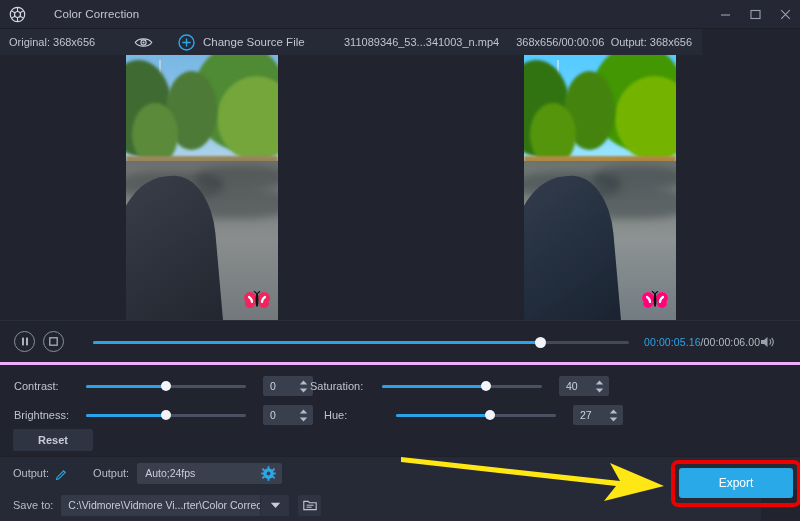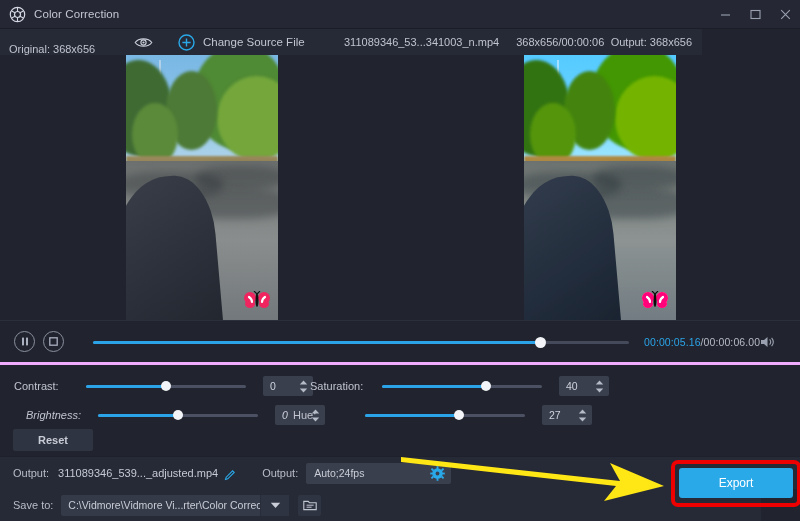--- a/index.html
+++ b/index.html
@@ -15,36 +15,37 @@
     background: #21242e;
     color: #c8cbd4;
   }
 
   
   .titlebar {
     position: absolute; left: 0; top: 0; width: 800px; height: 29px;
     background: #252834;
     display: flex; align-items: center;
     border-bottom: 1px solid #1b1e27;
+    gap: 20px;
   }
   .title-icon { width: 17px; height: 17px; margin-left: 9px; flex: none; }
   .title-text {
     margin-left: 8px; font-size: 11.5px; color: #c3c7d2; letter-spacing: .1px;
   }
   .winbtns { margin-left: auto; display: flex; height: 29px; }
   .winbtn {
     width: 30px; height: 29px; display: flex; align-items: center; justify-content: center;
   }
   .winbtn svg { display: block; }
 
   
   .subbar {
     position: absolute; left: 0; top: 29px; width: 702px; height: 26px;
     background: #262936;
-    display: flex; align-items: flex-end;
+    display: flex; align-items: center;
     font-size: 11px; color: #b9bdc8;
   }
   .subbar .orig-label { margin-left: 9px; color: #c0c4cf; }
   .eye-btn {
     position: absolute; left: 130px; top: 0; height: 26px; width: 26px;
     display: flex; align-items: center; justify-content: center;
   }
   .chg-src {
     position: absolute; left: 178px; top: 0; height: 26px;
     display: flex; align-items: center; gap: 8px;
@@ -179,23 +180,23 @@
     position: relative; width: 50px; height: 20px; margin-left: 17px;
     background: #3a3f4e; border-radius: 2px;
     display: flex; align-items: center;
   }
   .spin .val { font-size: 10.5px; color: #cfd3dd; margin-left: 7px; }
   .spin .arrows {
     position: absolute; right: 5px; top: 0; height: 100%;
     display: flex; flex-direction: column; justify-content: center; gap: 3px;
   }
   .ctl.contrast   { left: 14px;  top: 10px; }
-  .ctl.brightness { left: 26px;  top: 39px; font-style: italic; }
+  .ctl.brightness { left: 14px;  top: 39px; }
   .ctl.saturation { left: 310px; top: 10px; justify-content: flex-end; }
-  .ctl.hue        { left: 293px; top: 39px; }
+  .ctl.hue        { left: 324px; top: 39px; }
 
   
   .reset-row {
     position: absolute; left: 0; top: 428px; width: 800px; height: 26px; font-weight: bold;
   }
   .reset-btn {
     position: absolute; left: 13px; top: 1px;
     width: 80px; height: 22px; background: #2f3442; border-radius: 2px;
     display: flex; align-items: center; justify-content: center;
     font-size: 11px; color: #c8ccd6;
@@ -500,21 +501,20 @@
       </div>
     </div>
   </div>
 
   <div class="reset-row">
     <div class="reset-btn">Reset</div>
   </div>
 
   <div class="botbar1">
     <span class="mini-lbl" style="margin-left:13px;">Output:</span>
-    <span class="out-name">311089346_539..._adjusted.mp4</span>
     <span class="pencil">
       <svg width="12" height="12" viewBox="0 0 12 12">
         <path d="M1.5 10.5 L2.2 8.2 L8.6 1.8 L10.2 3.4 L3.8 9.8 Z" fill="none" stroke="#29a9e8" stroke-width="1.1"></path>
       </svg>
     </span>
     <span class="out2-lbl">Output:</span>
 
     <div class="fmt-box">
       <span class="txt">Auto;24fps</span>
       <span class="fmt-gear">

